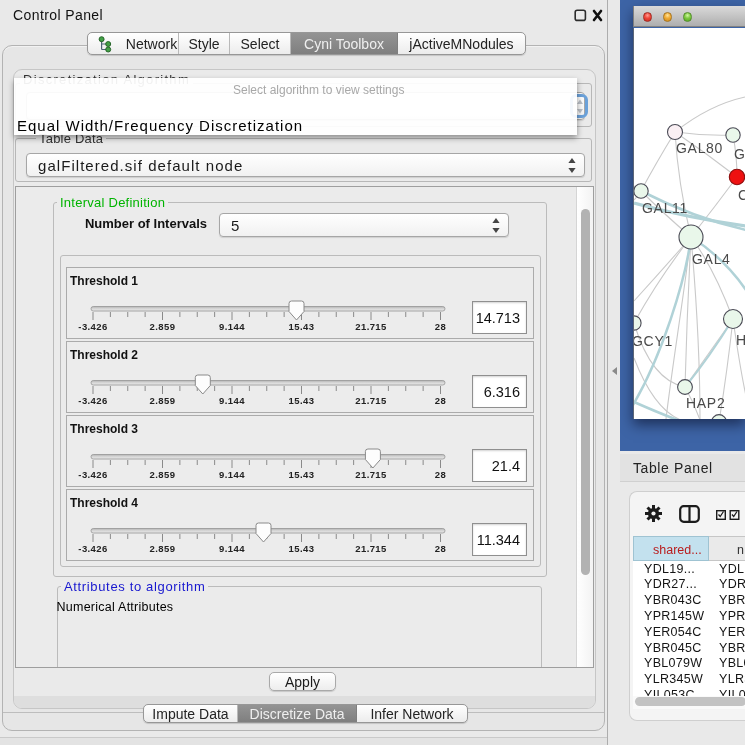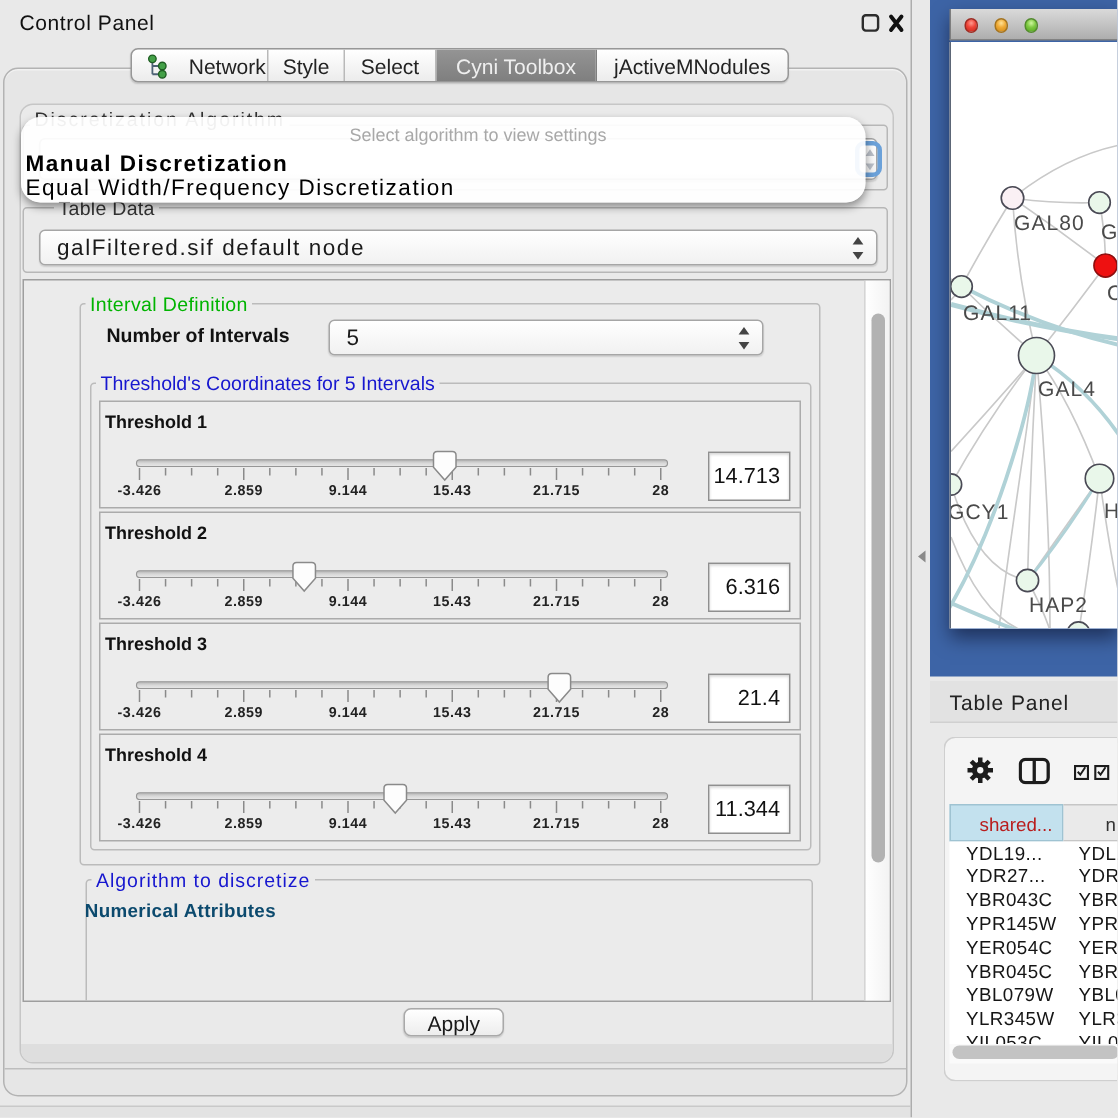--- a/index.html
+++ b/index.html
@@ -71,31 +71,30 @@
   </div>
 
   <div class="abs" style="left:15px;top:186px;width:579px;height:482px;border:1px solid #9e9e9e;background:#ebebeb;overflow:hidden;">
 
     <div class="abs" style="left:560px;top:0;width:18px;height:481px;background:linear-gradient(90deg,#ffffff,#f2f2f2);border-left:1px solid #d5d5d5;"></div>
     <div class="abs" style="left:565px;top:22px;width:9px;height:366px;background:#b2b2b2;border-radius:5px;"></div>
 
     <div class="gbox" style="left:37px;top:15px;width:494px;height:375px;border-color:#bbbbbb;"></div>
     <div class="grouptitle" style="left:41px;top:9px;color:#00b400;background:#ebebeb;letter-spacing:0.25px;">Interval Definition</div>
 
-    <div class="abs" style="left:55px;top:29px;width:136px;font-size:13px;font-weight:bold;color:#111;">Number of Intervals</div>
+    <div class="abs" style="left:55px;top:29px;width:136px;text-align:right;font-size:13px;font-weight:bold;color:#111;">Number of Intervals</div>
     <div class="combo" style="left:203px;top:26px;width:290px;height:24px;">
       <span class="txt" style="top:3px;">5</span>
       <svg style="position:absolute;right:7px;top:3px;" width="10" height="17" viewBox="0 0 10 17">
         <path d="M5 1 L8.6 6 L1.4 6 Z" fill="#444"></path>
         <path d="M5 16 L8.6 11 L1.4 11 Z" fill="#444"></path>
       </svg>
     </div>
 
     <div class="gbox" style="left:44px;top:68px;width:481px;height:312px;border-color:#bbbbbb;"></div>
-    <div class="grouptitle" style="left:48px;top:62px;color:#1717cf;background:#ebebeb;letter-spacing:0px;">Threshold's Coordinates for 5 Intervals</div>
 
     <div class="trow" style="left:50px;top:80px;" id="t1">
     <div class="tl">Threshold 1</div>
     <svg width="468" height="71" viewBox="0 0 468 71" style="position:absolute;left:0;top:0;" font-family="Liberation Sans, sans-serif">
       <rect x="24" y="38.5" width="354" height="4.5" rx="2.25" fill="url(#trackgrad)" stroke="#969696" stroke-width="0.8"></rect>
       <path d="M26 44 V52" stroke="#8a8a8a" stroke-width="1"></path>
           <path d="M43.375 44 V49" stroke="#8a8a8a" stroke-width="1"></path>
           <path d="M60.75 44 V49" stroke="#8a8a8a" stroke-width="1"></path>
           <path d="M78.125 44 V49" stroke="#8a8a8a" stroke-width="1"></path>
           <path d="M95.5 44 V52" stroke="#8a8a8a" stroke-width="1"></path>
@@ -233,46 +232,50 @@
           <text x="304" y="62" text-anchor="middle" font-size="9.5" font-weight="bold" letter-spacing="0.4" fill="#222">21.715</text>
           <text x="373.5" y="62" text-anchor="middle" font-size="9.5" font-weight="bold" letter-spacing="0.4" fill="#222">28</text>
       <path d="M 189 35.5 Q 189 33 191.5 33 L 201.5 33 Q 204 33 204 35.5 L 204 43.5 L 196.5 52 L 189 43.5 Z" fill="#fdfdfd" stroke="#8a8a8a" stroke-width="1"></path>
     </svg>
     <div class="vbox">
           <span>11.344</span>
         </div>
       </div>
 
     <div class="gbox" style="left:41px;top:399px;width:485px;height:120px;border-color:#bbbbbb;"></div>
-    <div class="grouptitle" style="left:45px;top:393px;color:#1717cf;background:#ebebeb;letter-spacing:0.65px;">Algorithm to discretize</div>
-    <div class="abs" style="left:40.5px;top:413px;font-size:12.5px;font-weight:bold;letter-spacing:0.25px;color:#0c4a6e;">Numerical Attributes</div>
+    <div class="grouptitle" style="left:45px;top:393px;color:#1717cf;background:#ebebeb;letter-spacing:0.65px;">Attributes to algorithm</div>
+    <div class="abs" style="left:40.5px;top:413px;font-size:12.5px;font-weight:normal;letter-spacing:0.25px;color:#000000;">Numerical Attributes</div>
   </div>
 
   <div class="abs" style="left:269px;top:672px;width:67px;height:19px;border:1px solid #a9a9a9;border-radius:5px;background:linear-gradient(#ffffff,#ededed);box-shadow:0 1px 1px rgba(0,0,0,0.15);text-align:center;font-size:14px;color:#1a1a1a;line-height:18px;">Apply</div>
 
   <div class="seg" style="left:87px;top:32px;height:23px;">
     <div class="s" style="width:91px;position:relative;">
       <svg width="14" height="17" viewBox="0 0 14 17" style="position:absolute;left:10px;top:3px;">
         <path d="M3.6 4.5 V13.5 M3.6 8 H9.5 M3.6 13.5 H9.5" stroke="#4d6275" stroke-width="1.2" fill="none"></path>
         <circle cx="3.6" cy="3.2" r="2.5" fill="#43a047" stroke="#1f5e23" stroke-width="0.9"></circle>
         <circle cx="10.2" cy="8" r="2.5" fill="#43a047" stroke="#1f5e23" stroke-width="0.9"></circle>
         <circle cx="10.2" cy="13.5" r="2.5" fill="#43a047" stroke="#1f5e23" stroke-width="0.9"></circle>
       </svg>
       <span style="margin-left:21px;padding-left:16px;">Network</span>
       </div>
     <div class="s" style="width:51px;">Style</div>
     <div class="s" style="width:61px;">Select</div>
     <div class="s sel" style="width:107px;">Cyni Toolbox</div>
     <div class="s" style="width:127px;">jActiveMNodules</div>
   </div>
 
-
-  <div class="abs" style="left:14px;top:78px;width:563px;height:57px;background:rgba(255,255,255,0.93);border-radius:13px;box-shadow:0 3px 6px rgba(0,0,0,0.4);">
+  <div class="seg" style="left:143px;top:704px;height:19px;">
+    <div class="s" style="width:94px;">Impute Data</div>
+    <div class="s sel" style="width:119px;">Discretize Data</div>
+    <div class="s" style="width:110px;">Infer Network</div>
+  </div>
+
+  <div class="abs" style="left:14px;top:78px;width:563px;height:57px;background:rgba(255,255,255,0.93);border-radius:0;box-shadow:0 3px 6px rgba(0,0,0,0.4);">
     <div style="position:absolute;left:219px;top:4.5px;font-size:12px;color:#a8a8a8;">Select algorithm to view settings</div>
-    <div style="position:absolute;left:3px;top:22.5px;font-size:15px;font-weight:bold;letter-spacing:1px;color:#000;">Manual Discretization</div>
     <div style="position:absolute;left:3px;top:38.5px;font-size:15px;letter-spacing:1px;color:#000;">Equal Width/Frequency Discretization</div>
   </div>
 </div>
 
 <div class="abs" style="left:607px;top:0;width:138px;height:745px;background:#e9e9e9;">
   <div class="abs" style="left:0;top:0;width:1px;height:745px;background:#adadad;"></div>
 
   <svg class="abs" style="left:3px;top:366px;" width="9" height="10" viewBox="0 0 9 10">
       <path d="M7 1 L2 5 L7 9 Z" fill="#8a8a8a"></path>
     </svg>

